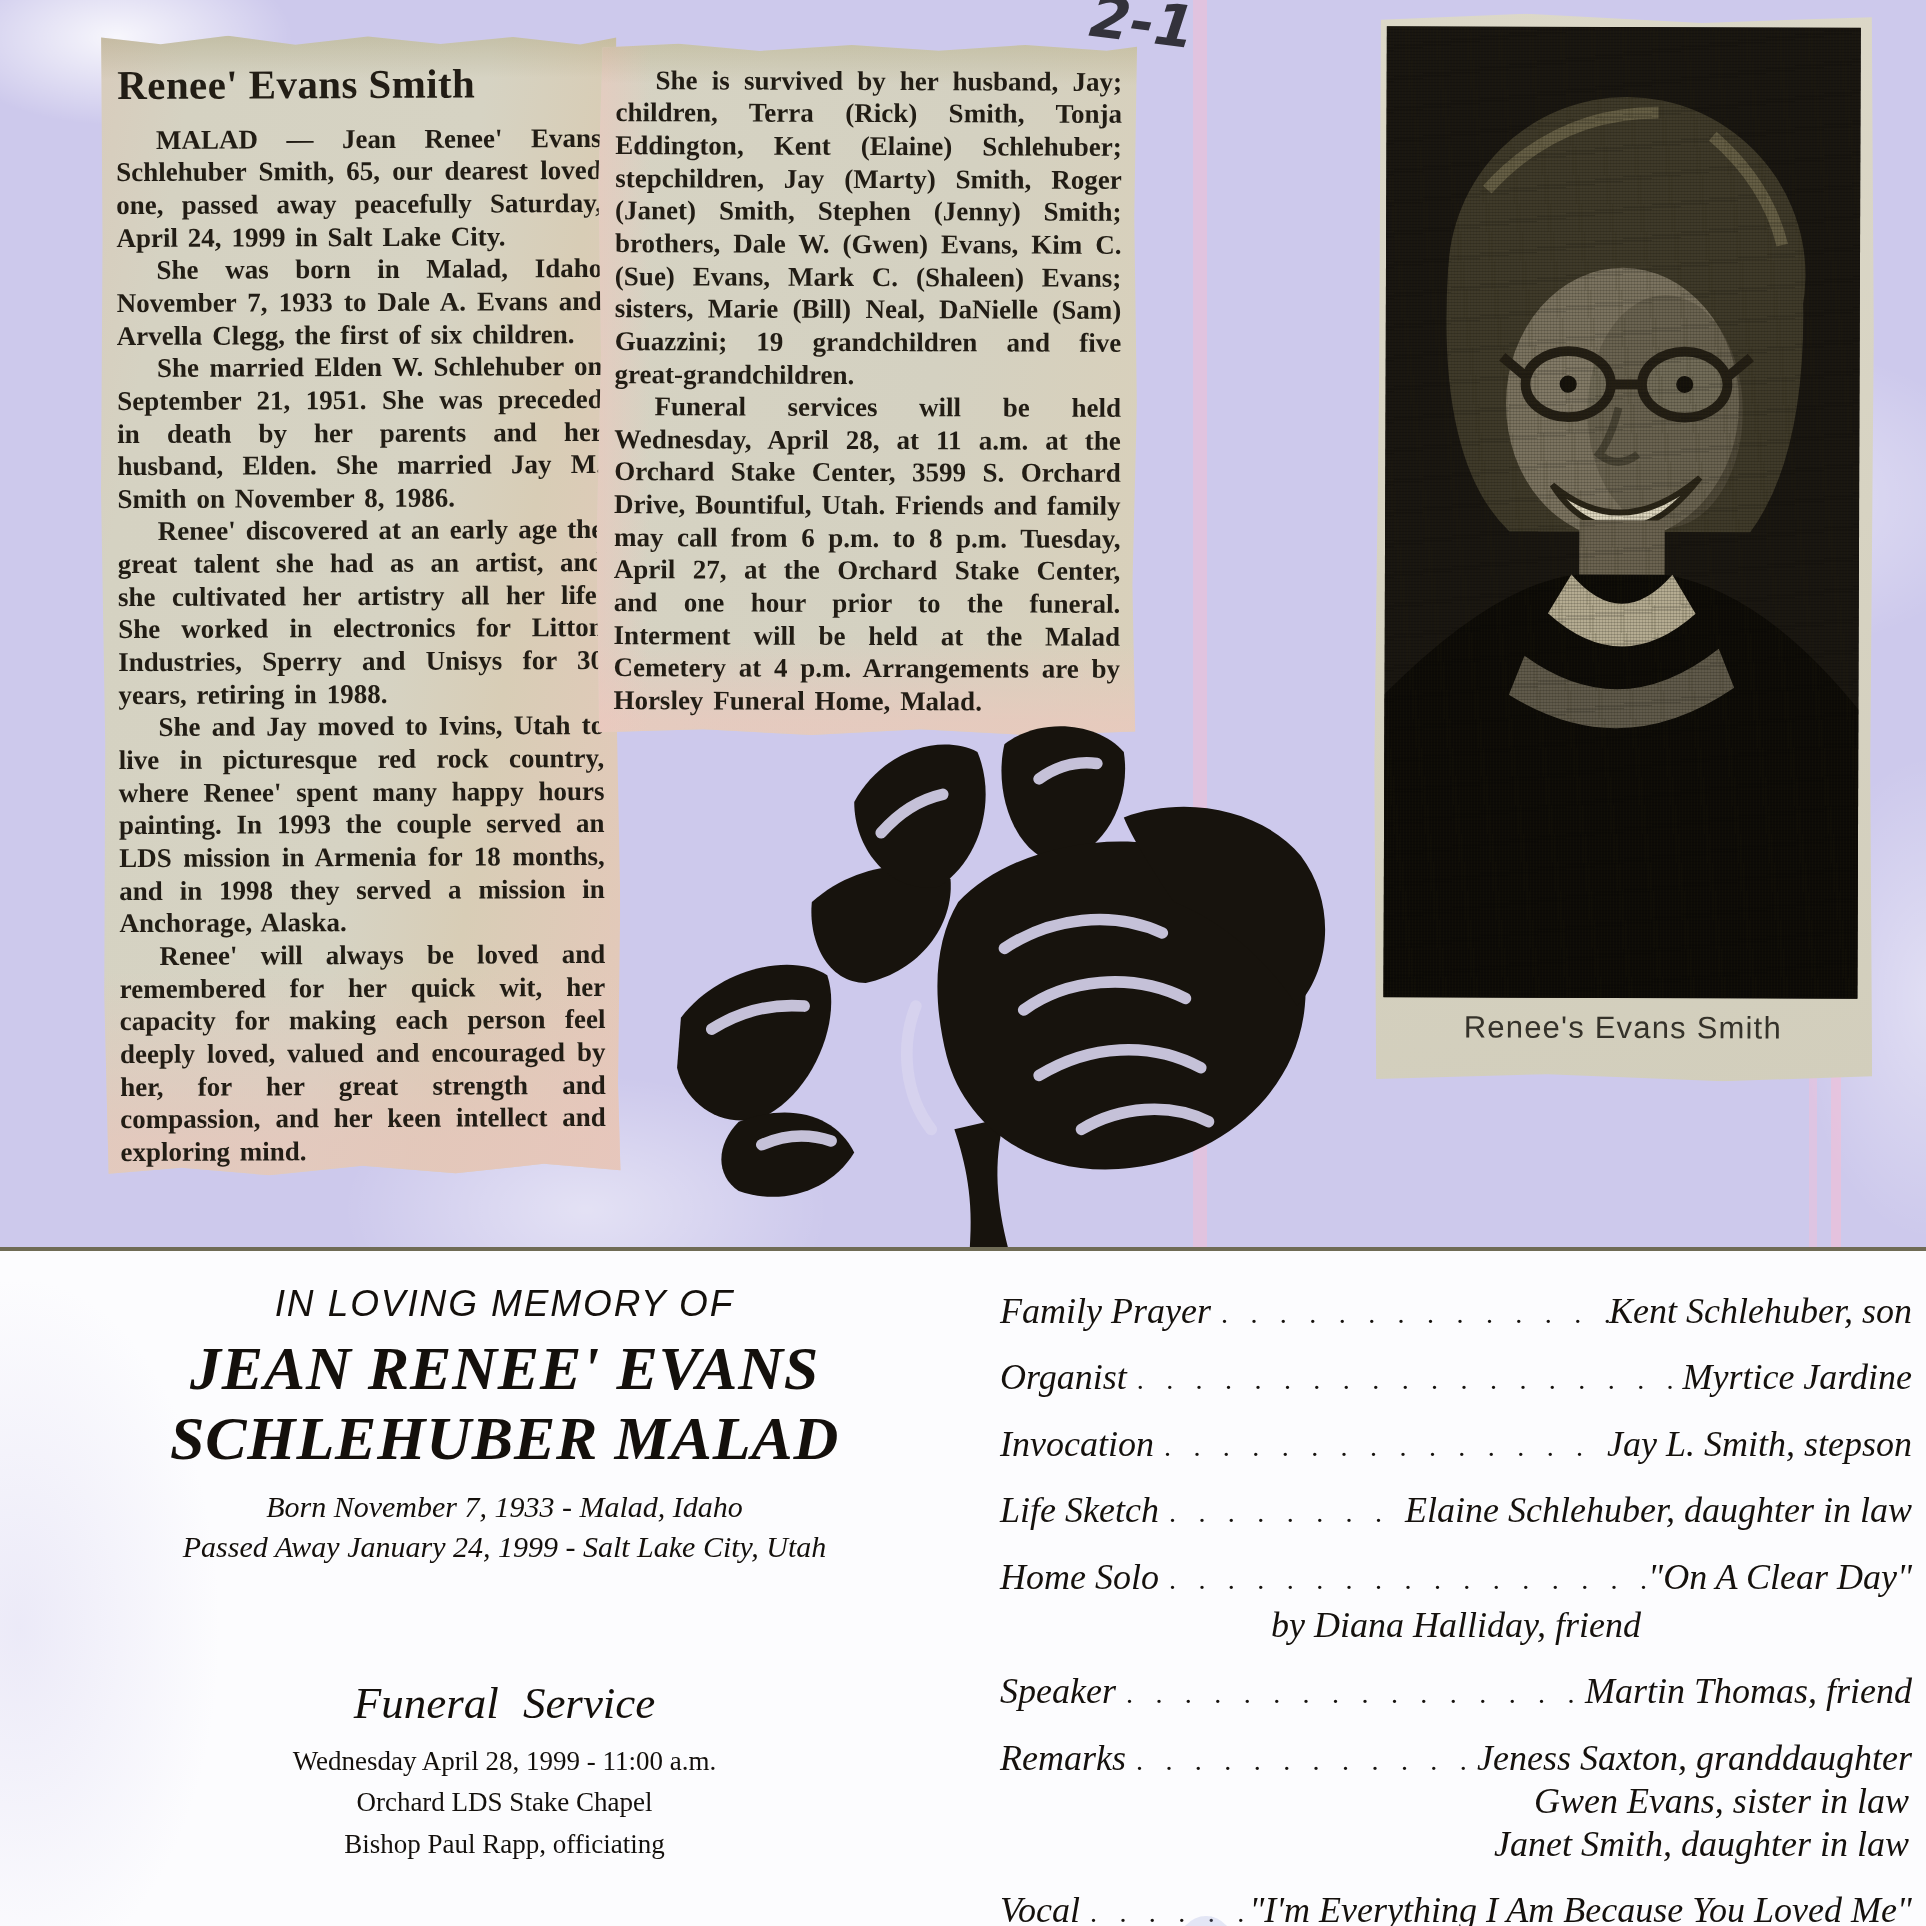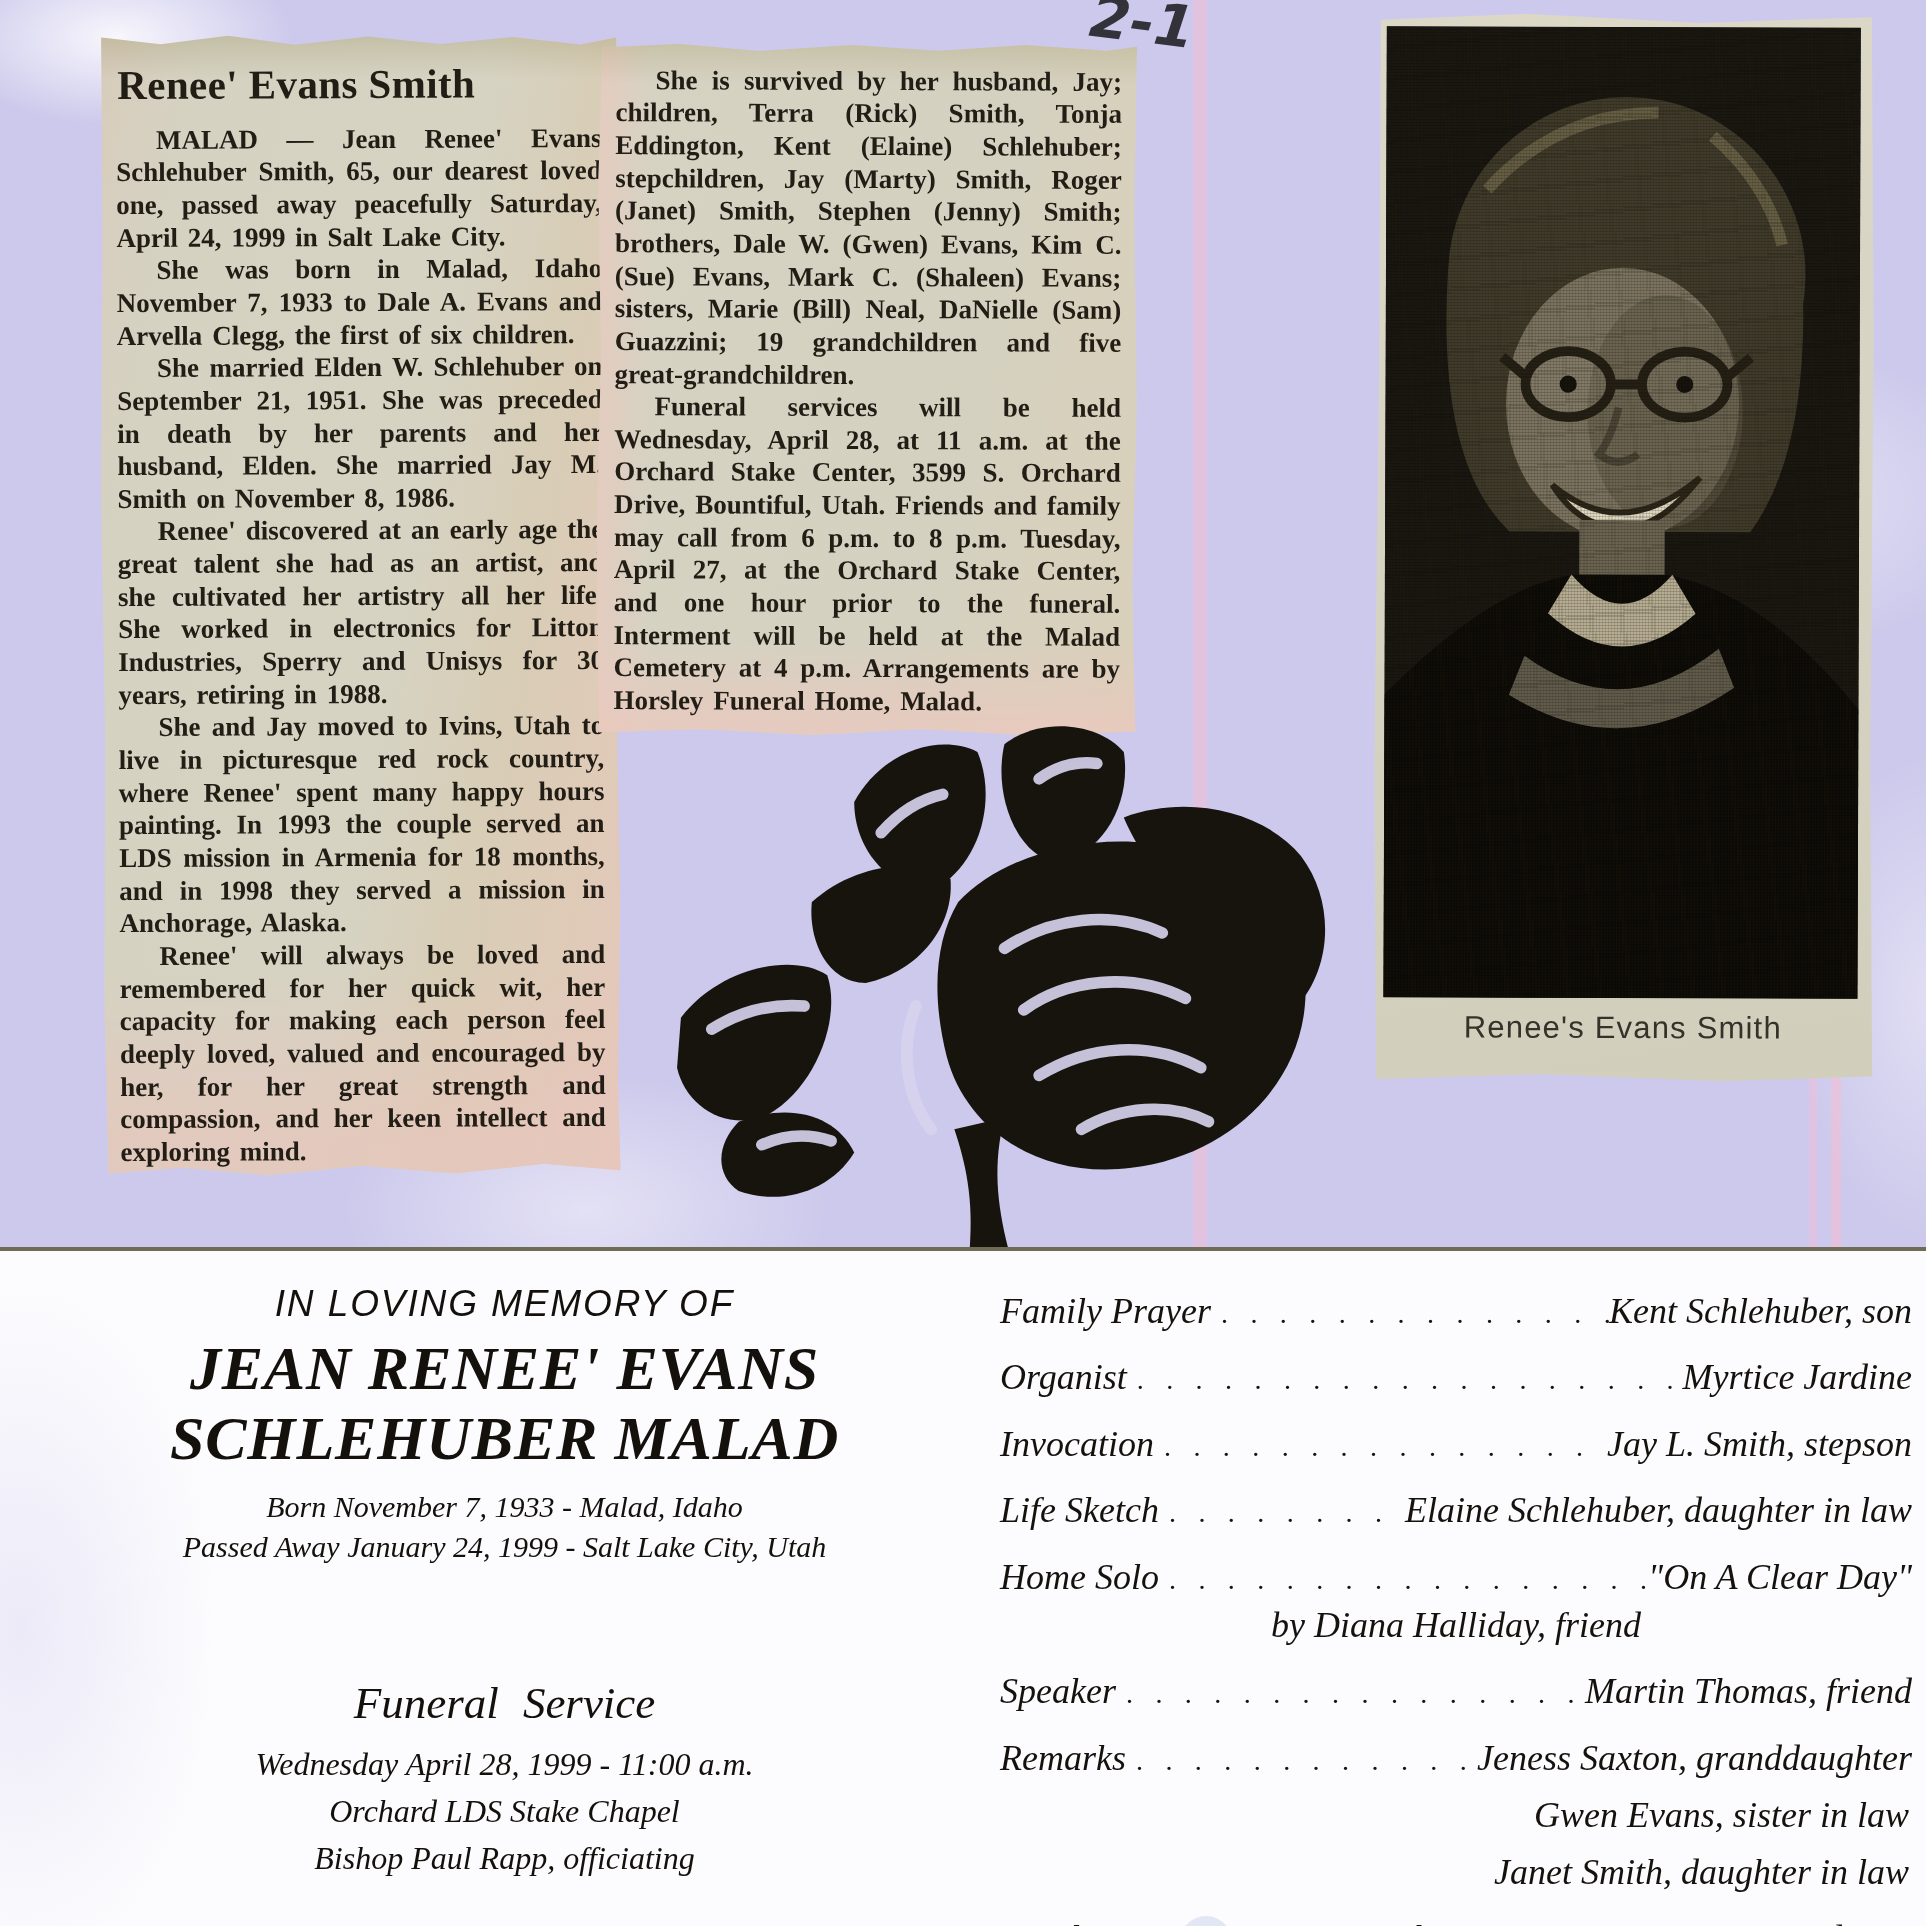--- a/index.html
+++ b/index.html
@@ -70,33 +70,33 @@
       radial-gradient(ellipse 347px 193px at 45% 99%, rgba(205,205,240,.25), transparent 70%);}
   .ink-smudge{position:absolute;left:1177px;top:1916px;width:58px;height:65px;border-radius:50%;
     background:rgba(140,155,215,.22);}
   
   .memorial{position:absolute;left:54px;top:1283px;width:901px;text-align:center;color:#14100c;}
   .mem-kicker{font-family:"Liberation Sans",sans-serif;font-style:italic;font-size:37px;letter-spacing:1.9px;}
   .mem-name{font-size:62px;font-weight:bold;font-style:italic;line-height:1.12;letter-spacing:0.8px;margin-top:9.2px;}
   .mem-dates{margin-top:14px;font-style:italic;font-size:30px;line-height:1.34;}
   .fs-block{margin-top:110px;}
   .fs-title{font-size:45px;font-weight:normal;font-style:italic;word-spacing:13px;}
-  .fs-line{font-style:italic;font-size:32px;margin-top:10px;line-height:1.15;}
+  .fs-line{font-size:27px;margin-top:10px;line-height:1.15;}
   .fs-line:first-of-type{margin-top:17px;}
   
   .program{position:absolute;left:1000px;top:1291px;width:912px;font-style:italic;
     font-size:36px;color:#15110d;}
   .prog-item + .prog-item{margin-top:25px;}
   .prog-row{display:flex;align-items:baseline;line-height:1.15;}
   .p-label{white-space:nowrap;}
   .p-dots{flex:1 1 auto;min-width:15.4px;overflow:hidden;white-space:nowrap;padding:0 10px;
     letter-spacing:7.7px;font-size:0.78em;font-style:normal;}
   .p-value{white-space:nowrap;text-align:right;}
   .prog-sub{text-align:center;margin-top:6.2px;}
-  .prog-extra{text-align:right;margin-top:15px;padding-right:3.1px;}
+  .prog-extra{text-align:right;margin-top:1px;padding-right:3.1px;}
 </style>
 </head>
 <body>
 
 <div class="page">
 
   <div class="top-half">
     <div class="pink-stripe stripe-a"></div>
     <div class="pink-stripe stripe-b"></div>
     <div class="pink-stripe stripe-c"></div>

